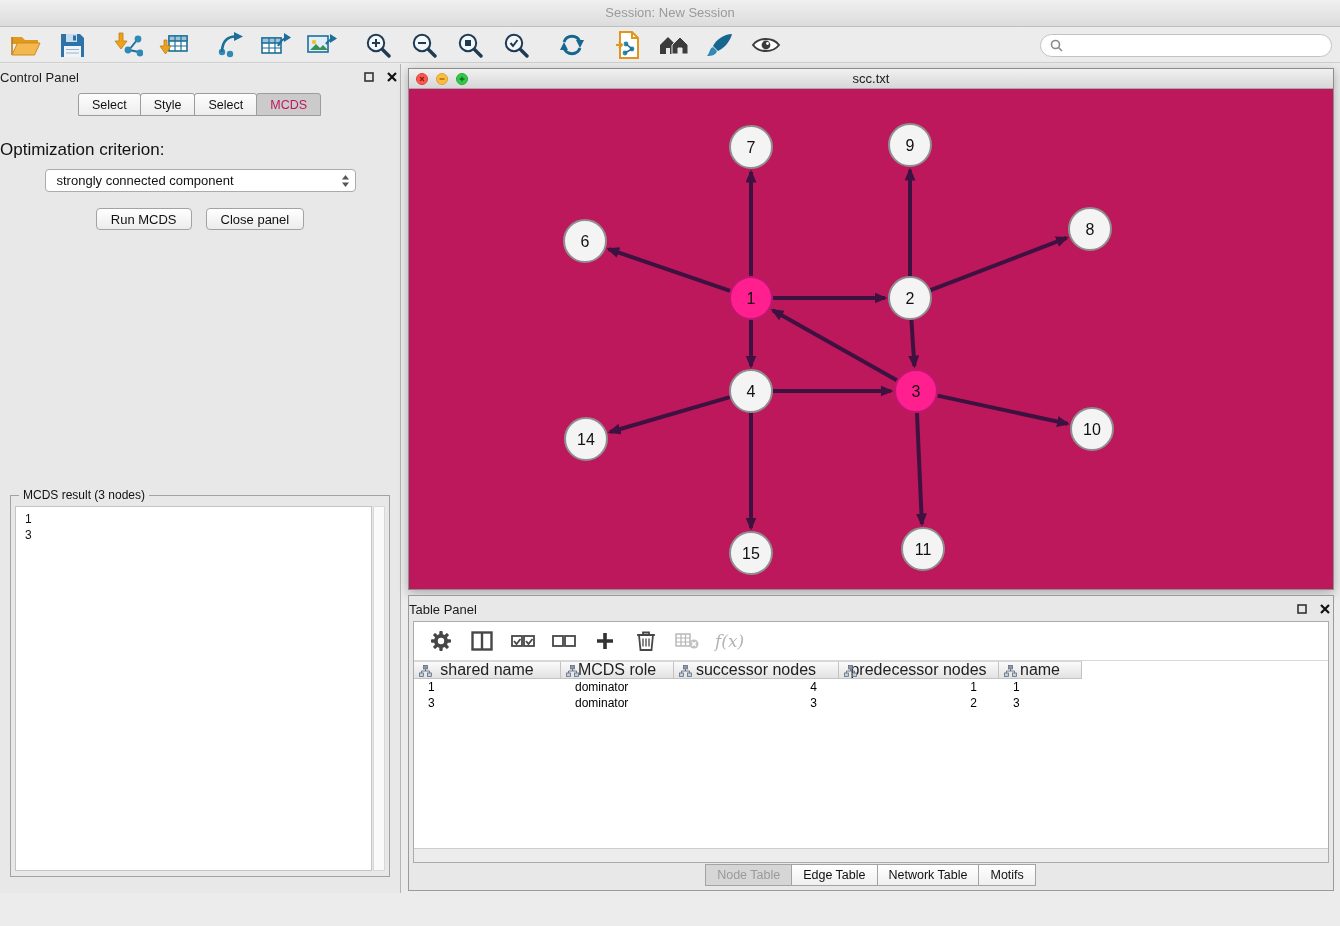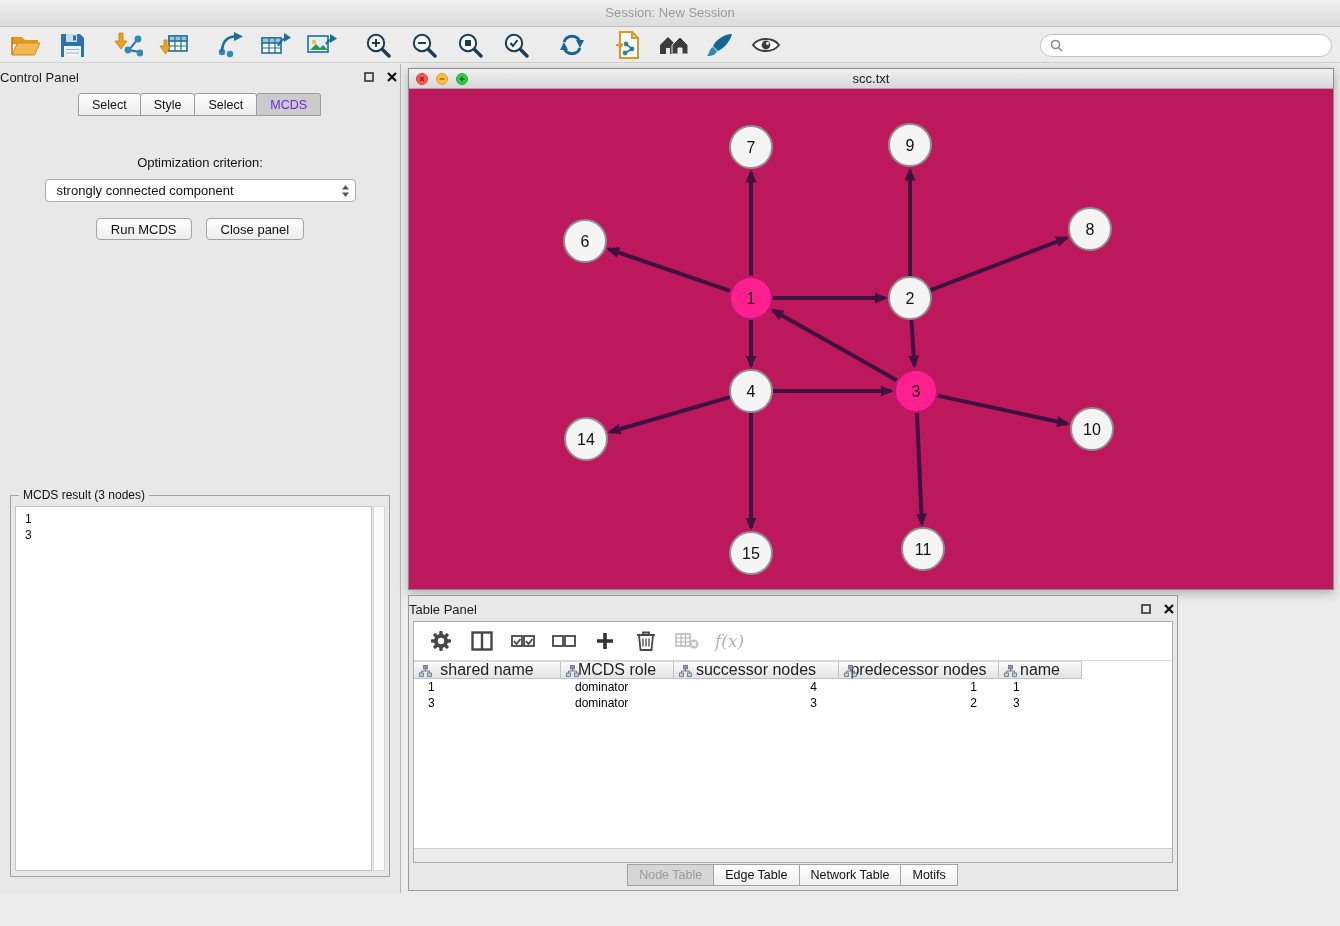--- a/index.html
+++ b/index.html
@@ -23,22 +23,22 @@
 
   
   .control-panel { position:absolute; left:0; top:64px; width:401px; bottom:33px;
     background:#e8e8e8; border-right:1px solid #b5b5b5; }
   .panel-header { height:26px; display:flex; align-items:center; padding:0 0; font-size:13px; color:#1c1c1c; }
   .panel-header .spacer { flex:1; }
   .win-btn { width:16px; height:16px; display:flex; align-items:center; justify-content:center; margin-left:7px; cursor:pointer; }
   .cp-tabs { display:flex; justify-content:center; align-items:flex-end; height:26px; }
   .cp-tab { padding:4px 13px 3px; background:linear-gradient(#fdfdfd,#ededed); border:1px solid #9c9c9c;
     margin-left:-1px; font-size:12.5px; cursor:pointer; border-radius:3px 3px 0 0; color:#111; }
-  .cp-tab.active { background:#cbcbcb; color:#6d28d9;margin-top:48px; }
-  .opt-label { text-align:center; margin-top:39px; font-size:13px; color:#111; }
+  .cp-tab.active { background:#cbcbcb; color:#be185d;margin-top:48px; }
+  .opt-label { margin-top:24px; font-size:17px; color:#111; }
   .dropdown { margin:9px auto 16px; width:311px; height:23px; background:#fff; border:1px solid #ababab;
     border-radius:4px; display:flex; align-items:center; padding:0 5px 0 11px; font-size:13px; cursor:pointer; }
   .dropdown .dd-label { flex:1; }
   .btn-row { display:flex; justify-content:center; gap:14px; margin-top:11px; }
   .btn { height:22px; padding:0 14px; background:linear-gradient(#ffffff,#ececec); border:1px solid #a3a3a3;
     border-radius:4px; font-size:13px; cursor:pointer; font-family:"Liberation Sans",sans-serif; color:#111; }
   .result-box { position:absolute; left:10px; right:10px; top:431px; bottom:16px; border:1px solid #a2a2a2; }
   .result-legend { position:absolute; top:-8px; left:8px; background:#e8e8e8; padding:0 4px; font-size:12px; color:#111; }
   .result-inner { position:absolute; left:4px; top:10px; right:17px; bottom:5px; background:#fff;
     border:1px solid #c4c4c4; padding:4px 9px; font-size:12px; line-height:16px; overflow:hidden; }
@@ -50,21 +50,21 @@
   .net-titlebar { height:20px; background:linear-gradient(#f1f1f1,#d7d7d7); border-bottom:1px solid #a8a8a8;
     position:relative; display:flex; align-items:center; justify-content:center; font-size:13px; color:#1a1a1a; }
   .traffic { position:absolute; left:7px; top:4px; display:flex; gap:8px; }
   .light { width:12px; height:12px; border-radius:50%; display:flex; align-items:center; justify-content:center; cursor:pointer; }
   .light.red { background:#fb5a51; border:1px solid #dd3f37; }
   .light.yellow { background:#fdbc40; border:1px solid #dda138; }
   .light.green { background:#35c949; border:1px solid #28a83b; }
   .net-canvas { position:absolute; top:20px; left:0; right:0; bottom:0; }
 
   
-  .table-panel { position:absolute; left:408px; top:595px; width:770px; height:296px; background:#e8e8e8; border:1px solid #9b9b9b; }
+  .table-panel { position:absolute; left:408px; top:595px; width:926px; height:296px; background:#e8e8e8; border:1px solid #9b9b9b; }
   .tp-body { position:absolute; top:25px; left:4px; right:4px; bottom:27px; background:#fff; border:1px solid #ababab; }
   .tp-toolbar { height:39px; display:flex; align-items:center; gap:15px; padding:0 14px; border-bottom:1px solid #d8d8d8; }
   .tp-tool { width:26px; height:26px; display:flex; align-items:center; justify-content:center; cursor:pointer; }
   .fx { font-family:"DejaVu Serif", serif; font-style:italic; font-size:17px; color:#b3b3b3; cursor:pointer; }
   .t-head { display:flex; height:18px; }
   .t-hcell { position:relative; display:flex; align-items:center; justify-content:center; font-size:16px; color:#222;
     background:linear-gradient(#fafafa,#e2e2e2); border-right:1px solid #c3c3c3; border-bottom:1px solid #c3c3c3;
     border-top:1px solid #d8d8d8; cursor:pointer; }
   .t-hcell svg { position:absolute; left:5px; top:3px; }
   .t-row { display:flex; height:16px; cursor:default; }

